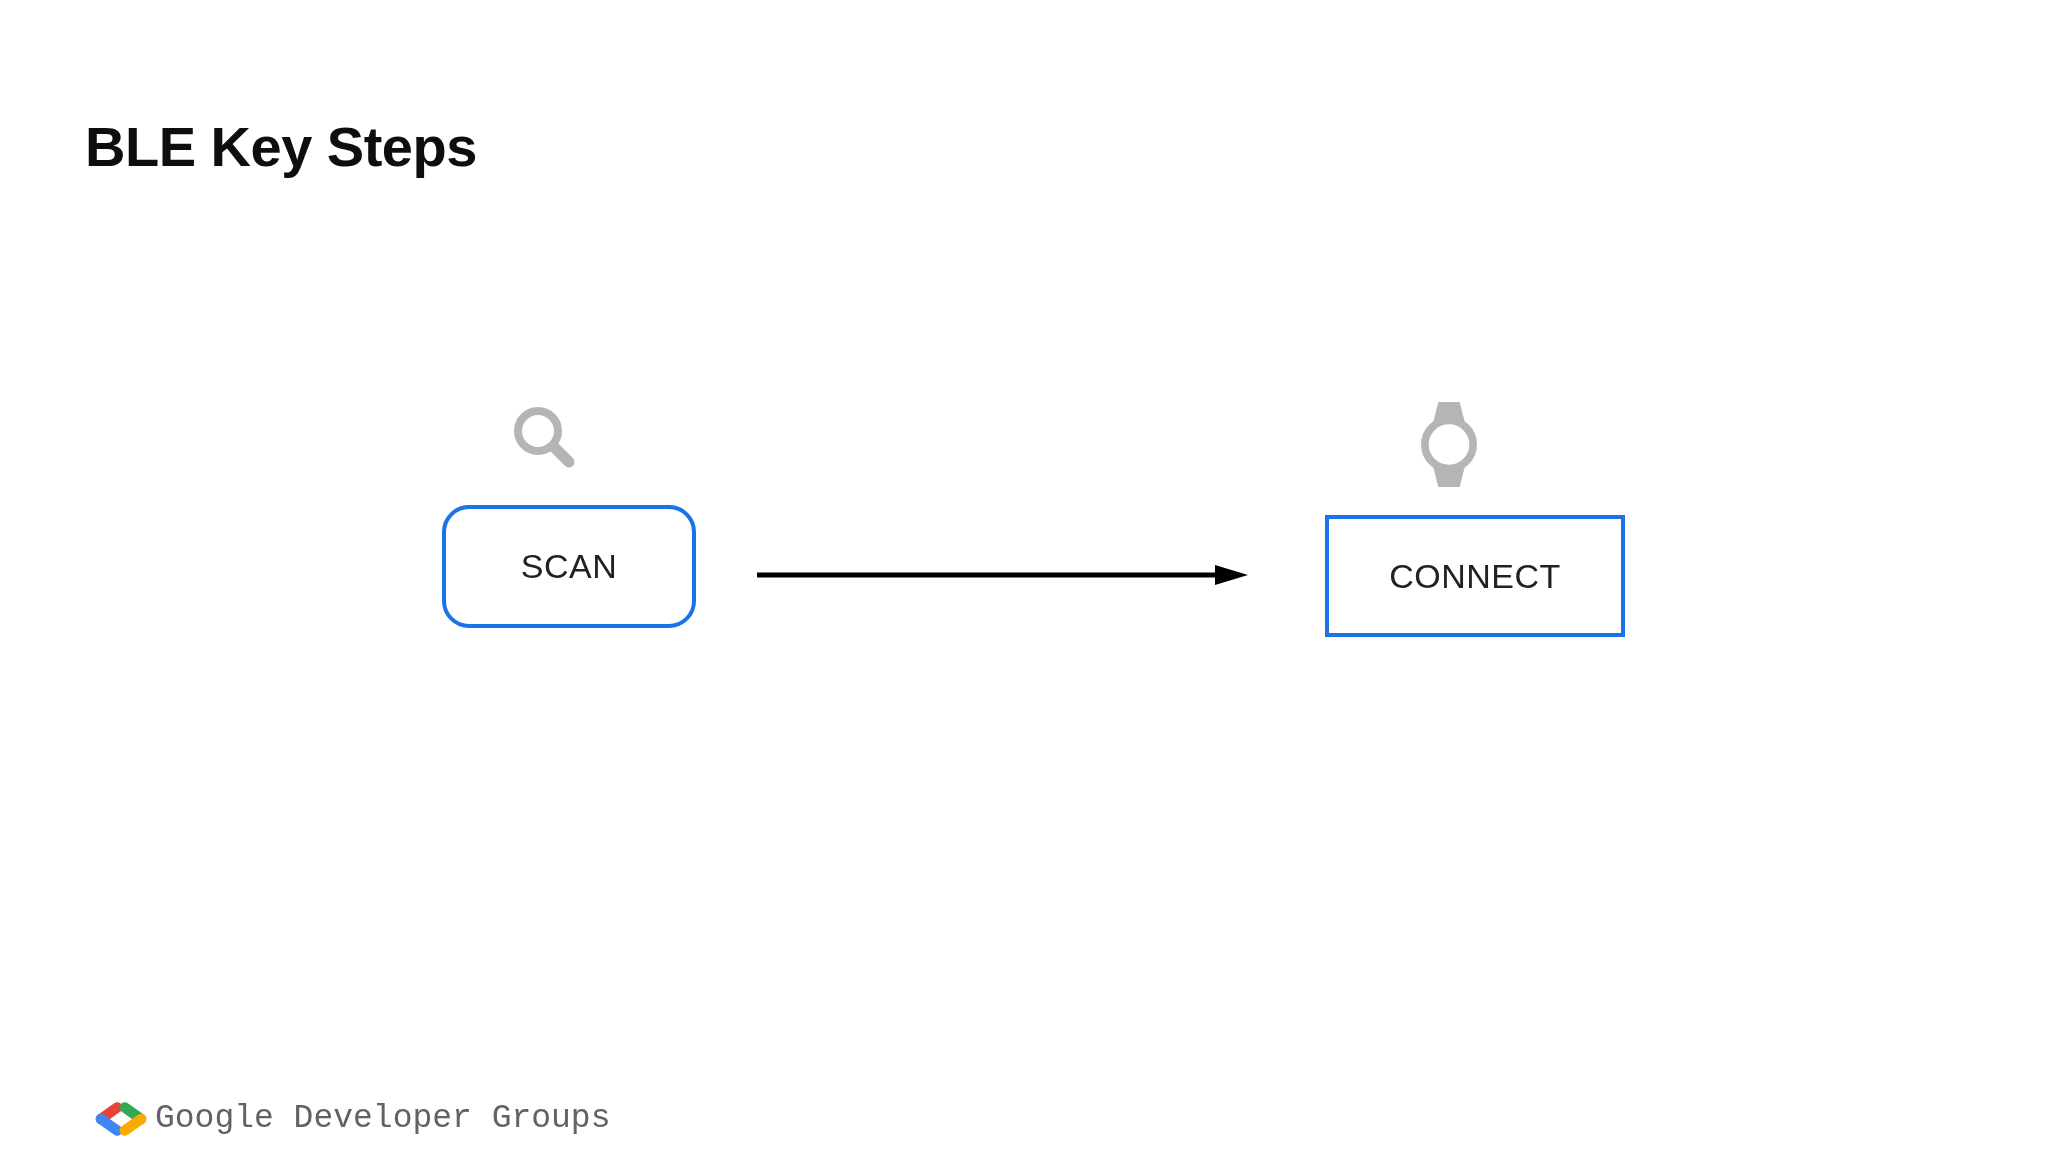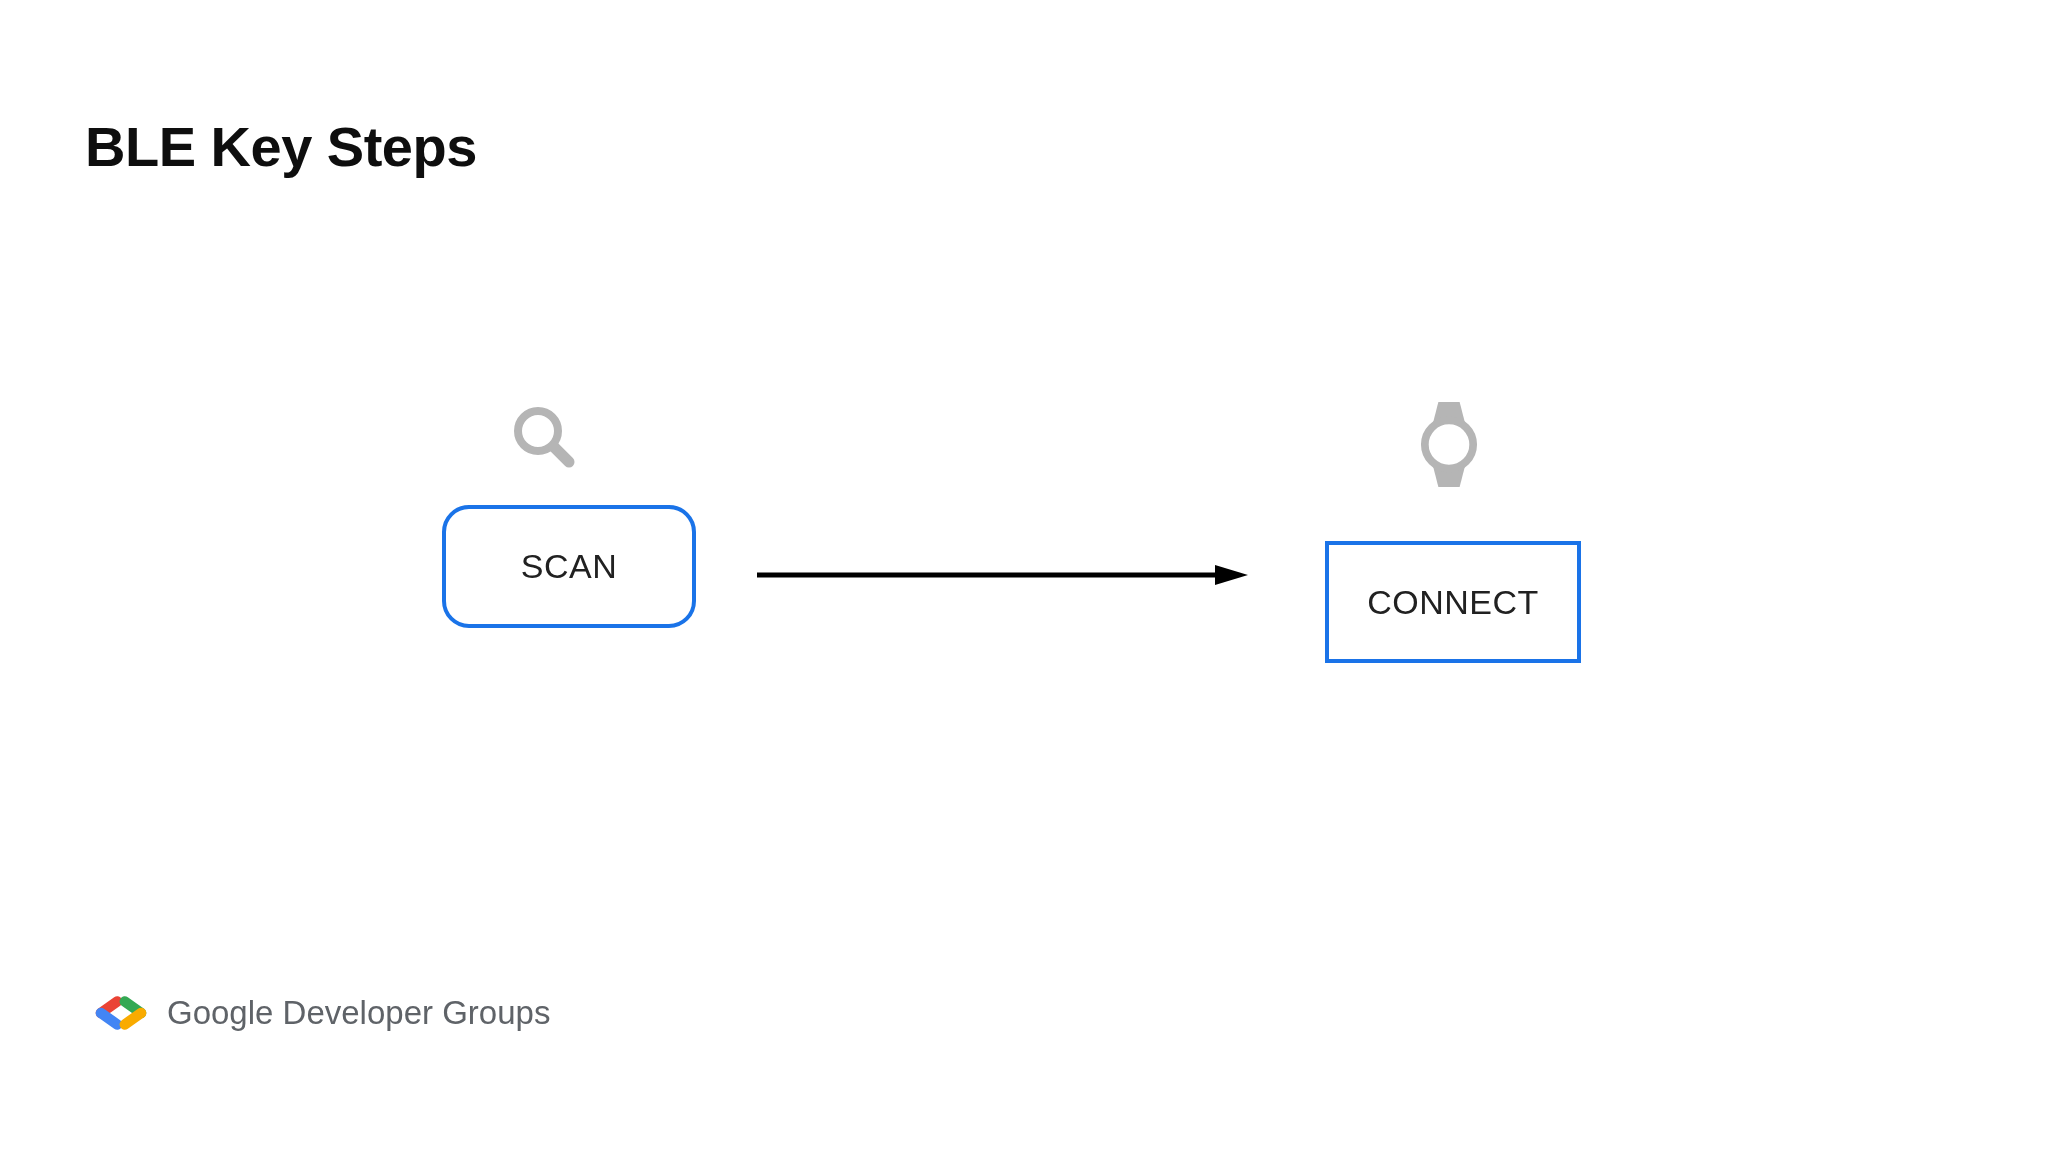--- a/index.html
+++ b/index.html
@@ -33,38 +33,38 @@
   .node {
     position: absolute;
     box-sizing: border-box;
     border: 4px solid var(--node-border-blue, #1a73e8);
     background: #ffffff;
     display: flex;
     align-items: center;
     justify-content: center;
   }
   .node-scan    { left: 442px; top: 505px; width: 254px; height: 123px; border-radius: 27px; }
-  .node-connect { left: 1325px; top: 541px; width: 256px; height: 122px; }
+  .node-connect { left: 1325px; top: 515px; width: 300px; height: 122px; }
   .node-label {
     font-size: 34px;
     font-weight: 400;
     letter-spacing: 0.5px;
     color: var(--label-black, #212121);
     white-space: nowrap;
   }
 
   .arrow { position: absolute; left: 753px; top: 559px; }
 
   .footer {
     position: absolute;
     left: 87px;
-    top: 992px;
+    top: 1098px;
     display: flex;
     align-items: center;
-    gap: 12px;
+    font-family: Liberation Mono, monospace;
   }
   .footer-logo { width: 68px; height: 42px; display: block; }
   .footer-text {
     font-size: 33px;
     line-height: 42px;
     font-weight: 400;
     color: var(--brand-gray, #5f6368);
     white-space: nowrap;
   }
 </style>

